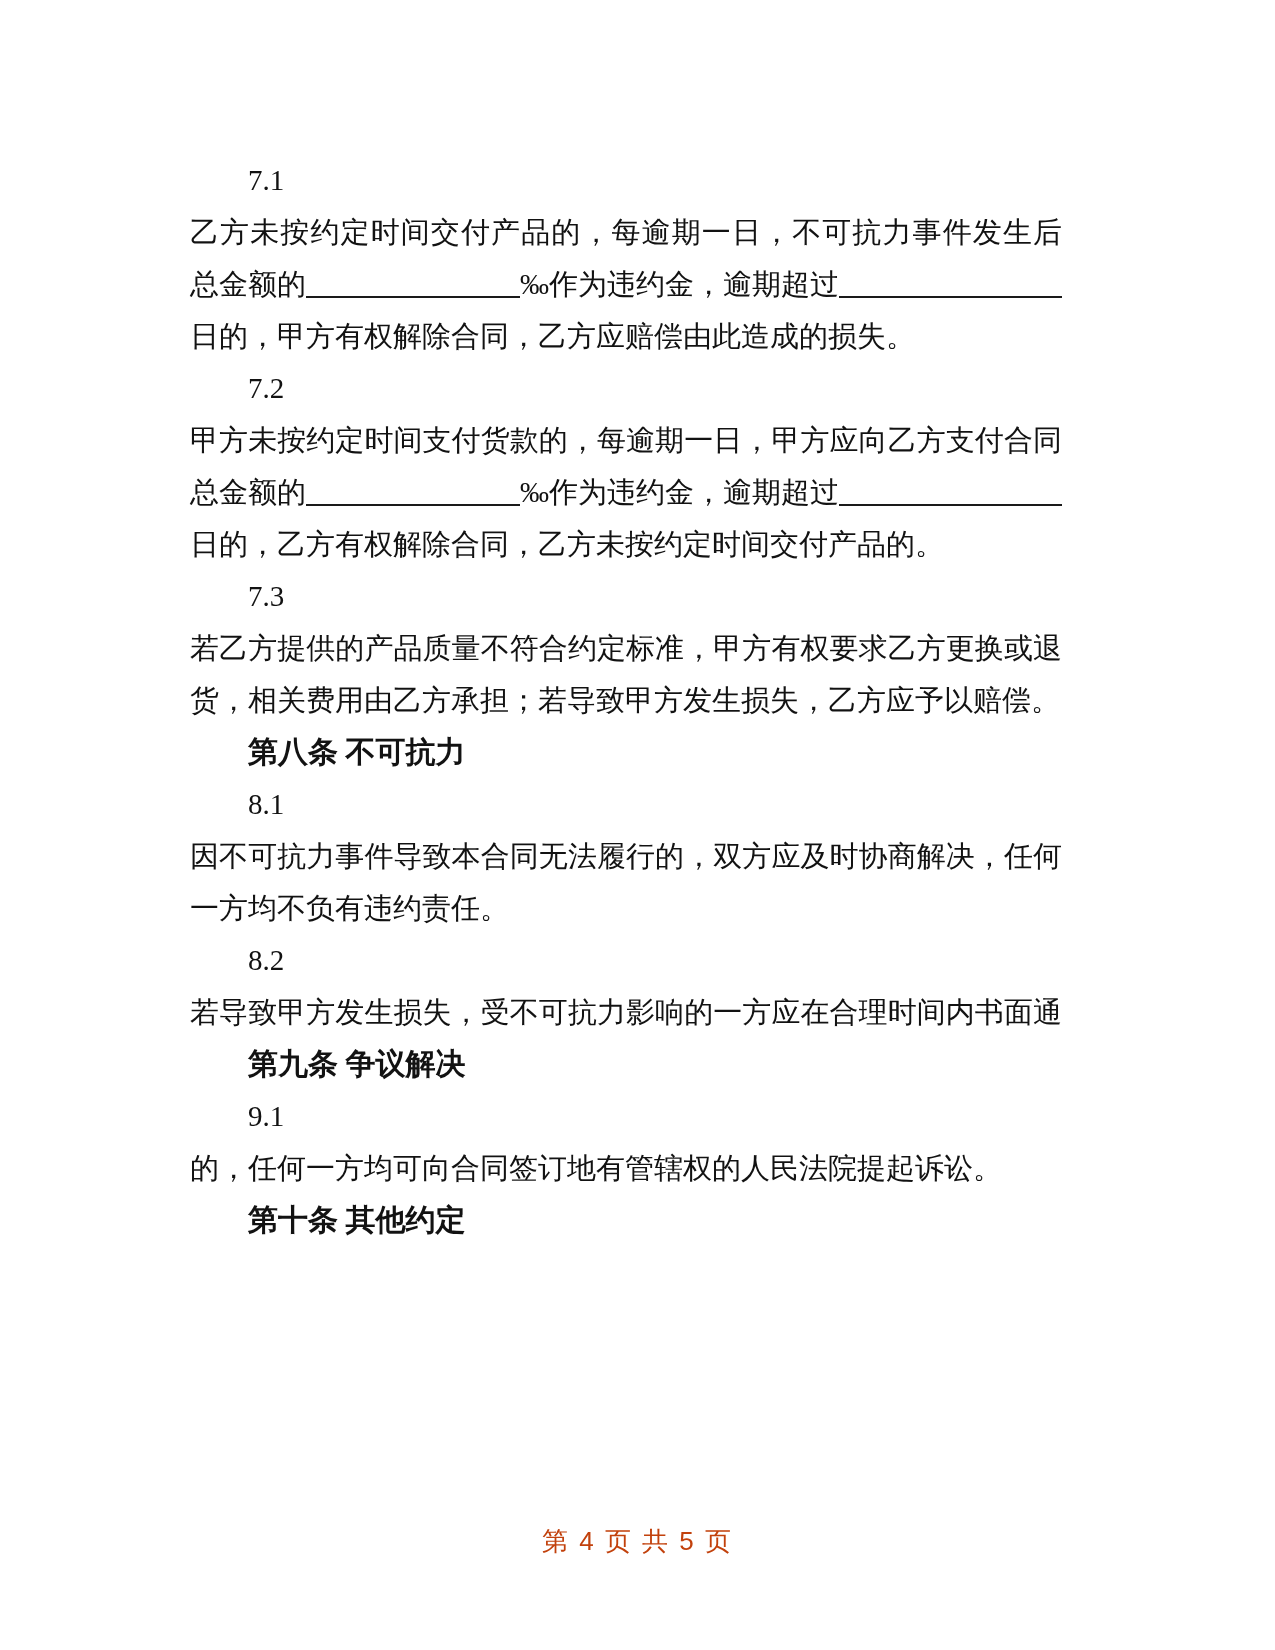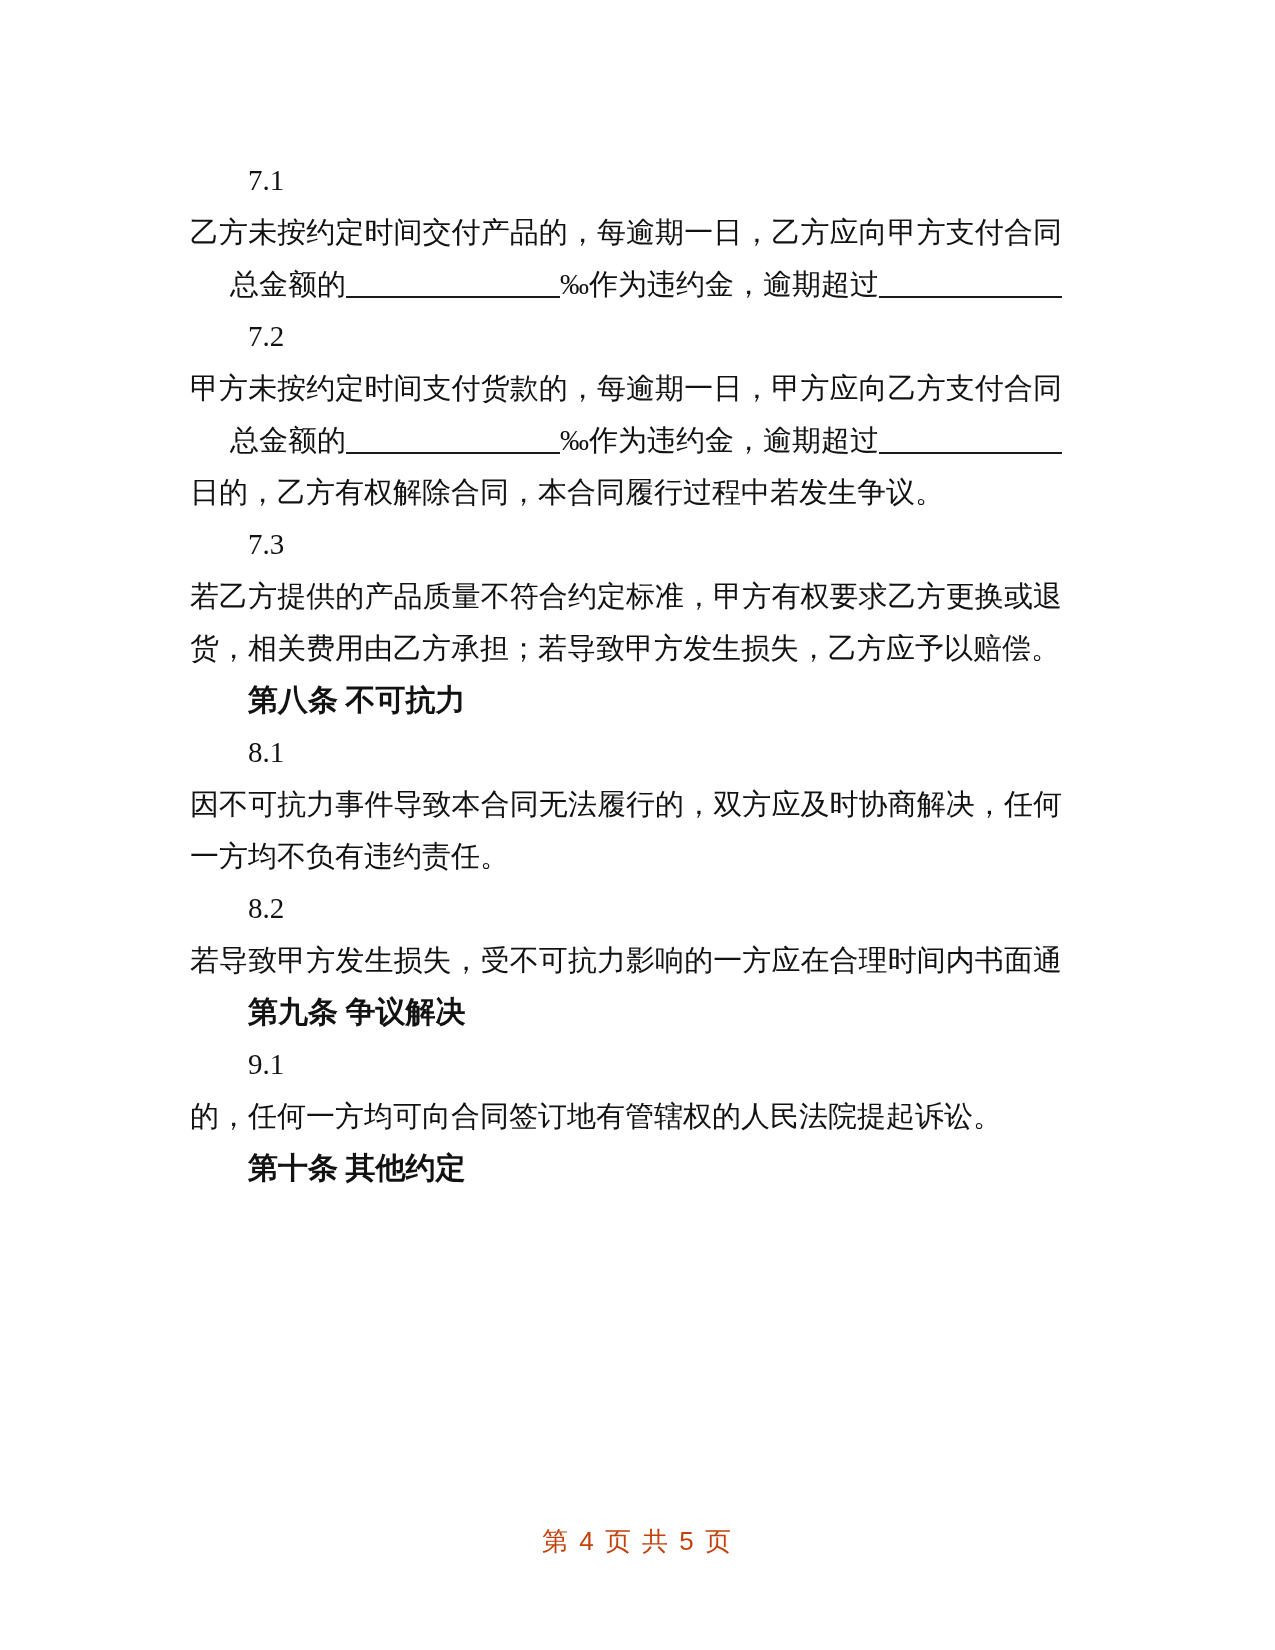--- a/index.html
+++ b/index.html
@@ -33,21 +33,20 @@
     font-size: 30px;
   }
   .fill {
     white-space: normal;
     text-align: justify;
     text-align-last: justify;
   }
   .blanks {
     display: flex;
     align-items: baseline;
-    margin-left: 40px;
   }
   .blanks .seg { white-space: nowrap; flex: 0 0 auto; }
   .blank {
     display: block;
     border-bottom: 2px solid #1a1a1a;
     transform: translateY(4px);
     height: 0;
   }
   .blank1 { width: 214px; }
   .blank2 { flex: 1 1 auto; }
@@ -63,37 +62,38 @@
     color: #c2410c;
   }
 </style>
 </head>
 <body>
 
 <div class="page">
   <div class="content">
 
     <div class="ln sub">7.1</div>
-    <div class="ln fill">乙方未按约定时间交付产品的，每逾期一日，乙方应向甲方支付合同</div>
+    <div class="ln fill">乙方未按约定时间交付产品的，每逾期一日，不可抗力事件发生后</div>
     <div class="ln blanks">
       <span class="seg">总金额的</span>
       <span class="blank blank1"></span>
       <span class="seg">‰作为违约金，逾期超过</span>
       <span class="blank blank2"></span>
     </div>
+    <div class="ln">日的，甲方有权解除合同，乙方应赔偿由此造成的损失。</div>
 
     <div class="ln sub">7.2</div>
     <div class="ln fill">甲方未按约定时间支付货款的，每逾期一日，甲方应向乙方支付合同</div>
     <div class="ln blanks">
       <span class="seg">总金额的</span>
       <span class="blank blank1"></span>
       <span class="seg">‰作为违约金，逾期超过</span>
       <span class="blank blank2"></span>
     </div>
-    <div class="ln">日的，乙方有权解除合同，本合同履行过程中若发生争议。</div>
+    <div class="ln">日的，乙方有权解除合同，乙方未按约定时间交付产品的。</div>
 
     <div class="ln sub">7.3</div>
     <div class="ln fill">若乙方提供的产品质量不符合约定标准，甲方有权要求乙方更换或退</div>
     <div class="ln">货，相关费用由乙方承担；若导致甲方发生损失，乙方应予以赔偿。</div>
 
     <div class="ln head">第八条 不可抗力</div>
 
     <div class="ln sub">8.1</div>
     <div class="ln fill">因不可抗力事件导致本合同无法履行的，双方应及时协商解决，任何</div>
     <div class="ln">一方均不负有违约责任。</div>

